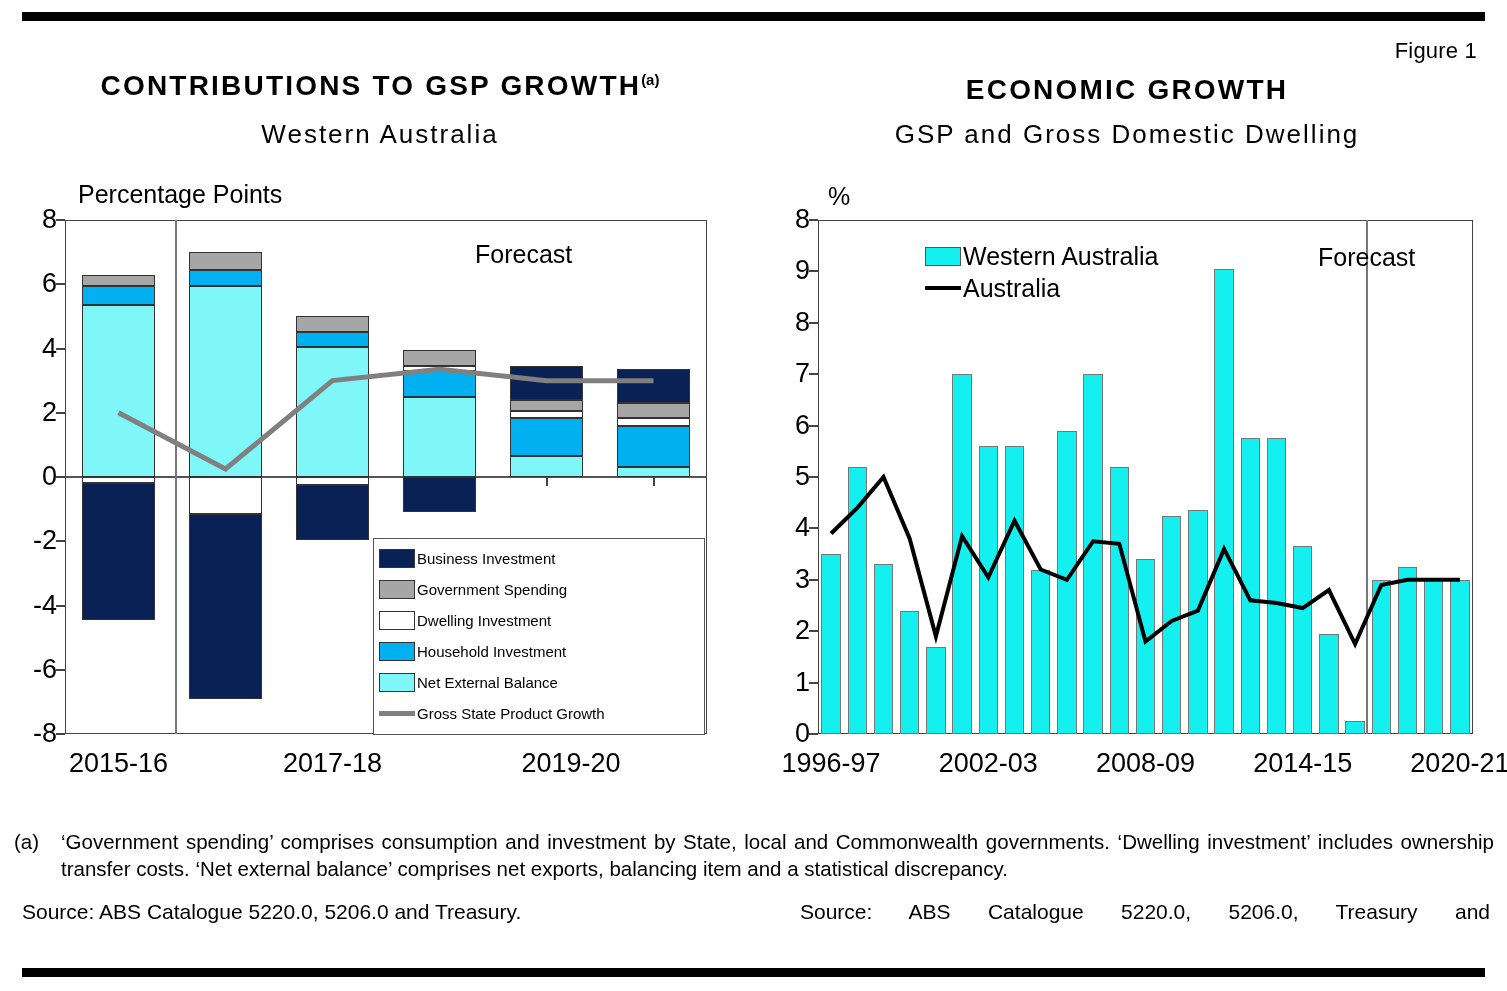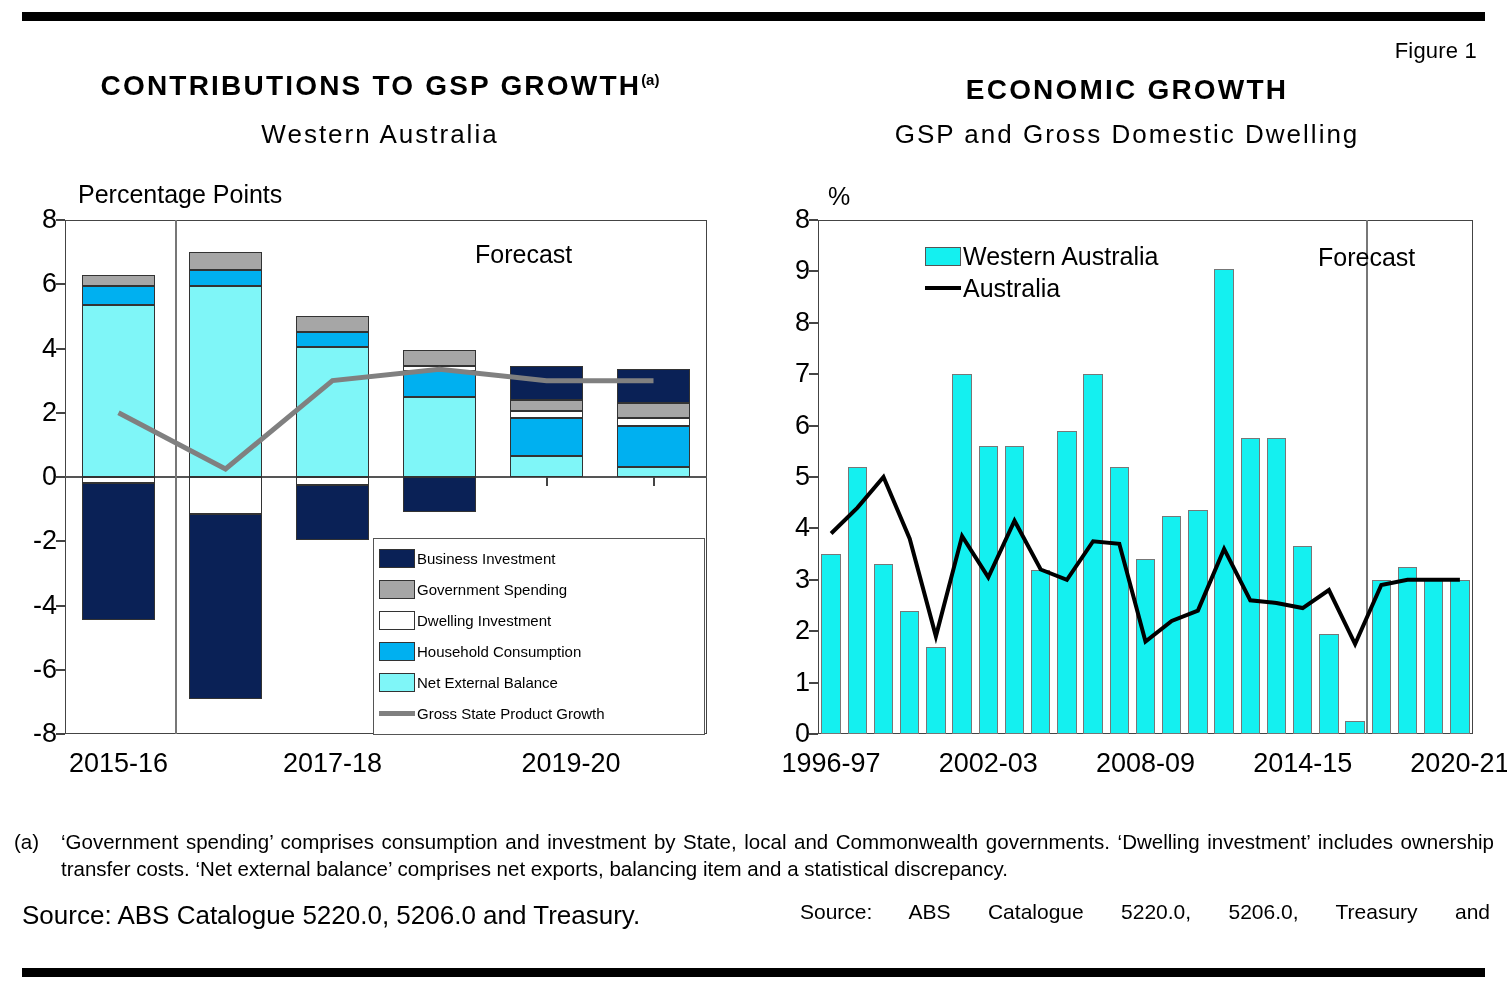--- a/index.html
+++ b/index.html
@@ -81,21 +81,21 @@
   #right-legend .lswatch{width:36px;height:4px;background:#000;margin-right:2px;}
   #right-legend .txt{font-size:25px;line-height:1;}
 
   
   #footnote{
     position:absolute;left:14px;top:828px;width:1480px;
     font-size:20.5px;line-height:1.33;
   }
   #footnote .fn-marker{position:absolute;left:0;top:0;}
   #footnote .fn-body{margin-left:47px;text-align:justify;}
-  #src-left{position:absolute;left:22px;top:898px;width:730px;font-size:26px;line-height:1.35;}
+  #src-left{position:absolute;left:22px;top:898px;width:730px;font-size:21px;line-height:1.35;}
   #src-right{position:absolute;left:800px;top:898px;width:690px;font-size:21px;line-height:1.35;text-align:justify;}
   #src-right .j{text-align:justify;text-align-last:justify;}
 </style>
 </head>
 <body>
 
 <div class="rule" id="rule-top"></div>
 <div class="rule" id="rule-bottom"></div>
 
 <div id="figure-label">Figure 1</div>
@@ -198,21 +198,21 @@
     <div class="row">
       <div class="swatch" style="background:#a6a6a6;"></div>
       <div class="txt">Government Spending</div>
     </div>
     <div class="row">
       <div class="swatch" style="background:#ffffff;"></div>
       <div class="txt">Dwelling Investment</div>
     </div>
     <div class="row">
       <div class="swatch" style="background:#00b0f0;"></div>
-      <div class="txt">Household Consumption</div>
+      <div class="txt">Household Investment</div>
     </div>
     <div class="row">
       <div class="swatch" style="background:#7ff6f8;"></div>
       <div class="txt">Net External Balance</div>
     </div>
     <div class="row">
       <div class="lswatch" style="background:#808080;"></div>
       <div class="txt">Gross State Product Growth</div>
     </div>
   </div>

